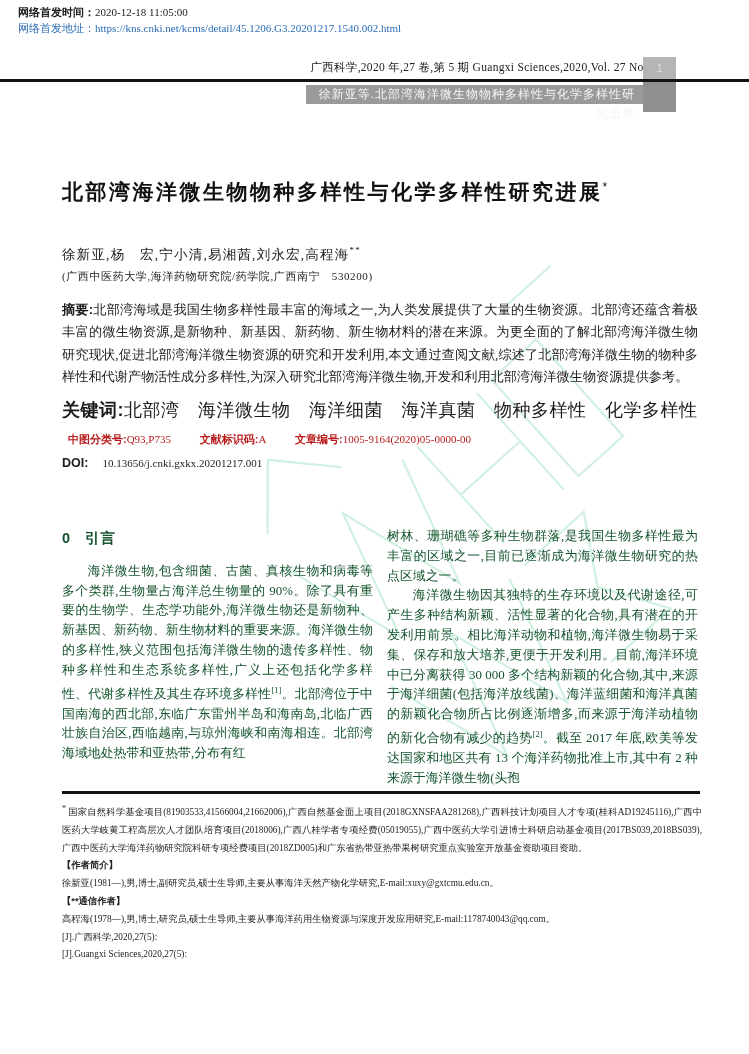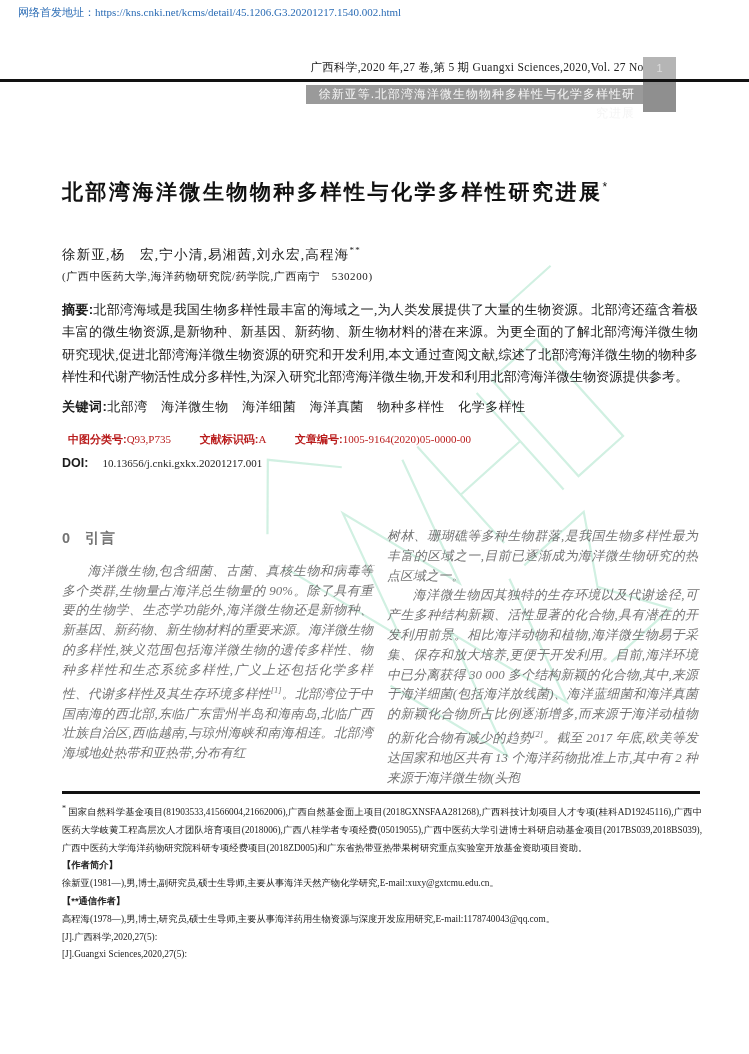--- a/index.html
+++ b/index.html
@@ -30,32 +30,32 @@
   .article-title{left:62px;top:178px;width:660px;font-size:21px;font-weight:bold;letter-spacing:2.5px;
                  color:#111;font-family:"Liberation Sans","DejaVu Sans",sans-serif;}
   .article-title sup{font-size:12px;font-weight:normal;}
   .authors-line{left:62px;top:245px;font-size:13.5px;letter-spacing:1.2px;color:#222;}
   .authors-line sup{font-size:9px;}
   .affiliation-line{left:62px;top:269px;font-size:11px;letter-spacing:0.6px;color:#222;}
   
   .abstract-block{left:62px;top:299px;width:636px;font-size:13.2px;line-height:22.4px;
                   text-align:justify;color:#1c1c1c;}
   .bold-hei{font-weight:bold;font-family:"Liberation Sans","DejaVu Sans",sans-serif;}
-  .keywords-line{left:62px;top:398px;width:636px;font-size:13px;color:#1c1c1c;letter-spacing:0.5px;}
+  .keywords-line{left:62px;top:398px;width:636px;font-size:18px;color:#1c1c1c;letter-spacing:0.5px;}
   .clc-line{left:62px;top:432px;width:636px;font-size:11px;color:#b91c1c;margin-left:6px;}
   .clc-line .grp{margin-right:26px;}
   .doi-line{left:62px;top:456px;width:636px;font-size:12.5px;color:#1c1c1c;}
   .doi-line .val{margin-left:14px;font-size:11px;}
   
   .columns{left:62px;top:527px;width:636px;display:flex;gap:14px;}
-  .col{width:311px;font-size:12.9px;line-height:19.8px;text-align:justify;color:#737373;}
+  .col{width:311px;font-size:12.9px;line-height:19.8px;text-align:justify;color:#14532d;}
   .sec-heading{font-size:14.5px;font-weight:bold;margin:2px 0 13px 0;letter-spacing:1px;
                font-family:"Liberation Sans","DejaVu Sans",sans-serif;text-align:left;}
   .sec-heading .no{margin-right:14px;}
-  .col p{margin:0;font-style:italic;}
+  .col p{margin:0;}
   .indent{text-indent:2em;}
   .col sup{font-size:8.5px;}
   
   .foot-rule{left:62px;top:791px;width:638px;height:2.5px;background:#121212;}
   .footnotes{left:62px;top:800px;width:640px;font-size:9.3px;line-height:17.8px;color:#222;
              text-align:justify;}
   .footnotes p{margin:0;}
   .fn-header{font-weight:bold;font-family:"Liberation Sans","DejaVu Sans",sans-serif;}
   .fn-mark{vertical-align:super;font-size:8px;margin-right:2px;}
 </style>
@@ -70,20 +70,23 @@
       <path d="M480 430 L480 560 M480 495 L560 495 M560 430 L560 560"></path>
       <path d="M580 430 L640 430 L640 560 L580 560 Z"></path>
       <path d="M300 590 L340 720 L380 590 L420 720 L460 590"></path>
       <path d="M480 590 L560 590 L520 655 L560 720 L480 720"></path>
       <path d="M640 385 L700 385"></path>
       <path d="M310 395 L360 340 L410 395"></path>
     </g>
   </svg>
 
   <div class="layer online-info">
+    <div>
+      <span class="online-label">网络首发时间：</span><span class="online-value">2020-12-18 11:05:00</span>
+    </div>
     <div>
       <span class="online-blue">网络首发地址：</span><a class="online-url" href="#">https://kns.cnki.net/kcms/detail/45.1206.G3.20201217.1540.002.html</a>
     </div>
   </div>
 
   <div class="layer journal-line">广西科学,2020 年,27 卷,第 5 期  Guangxi Sciences,2020,Vol. 27 No. 5</div>
 
   <div class="layer rule-top"></div>
   <div class="layer running-bar">徐新亚等.北部湾海洋微生物物种多样性与化学多样性研究进展</div>
   <div class="layer page-box-light">1</div>

